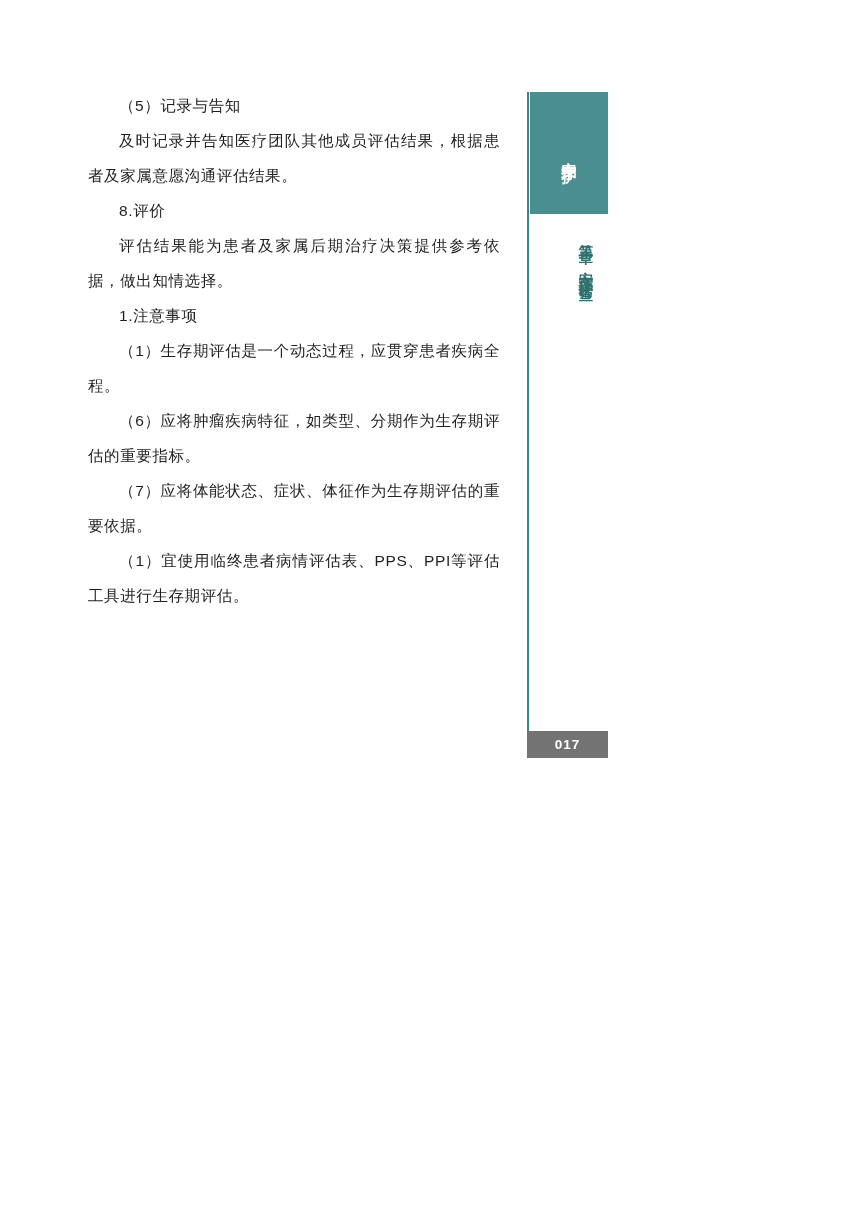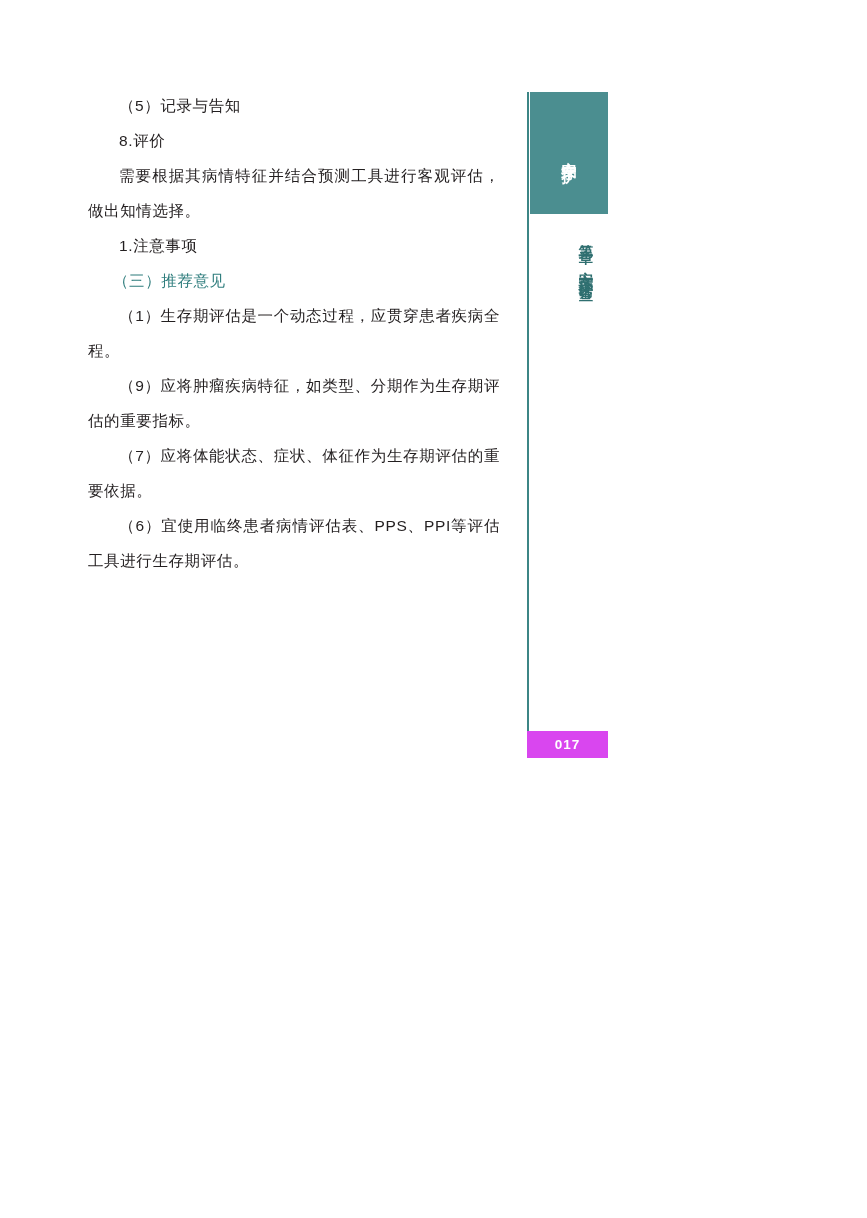--- a/index.html
+++ b/index.html
@@ -106,45 +106,45 @@
     line-height: 28px;
   }
 
   
   .page-num {
     position: absolute;
     left: 527px;
     top: 731px;
     width: 81px;
     height: 27px;
-    background: #d946ef;
+    background: #737373;
     color: #ffffff;
     font-size: 13.5px;
     font-weight: bold;
     letter-spacing: 1px;
     display: flex;
     align-items: center;
     justify-content: center;
   }
 </style>
 </head>
 <body>
 
 <div class="page">
 
   <div class="content">
     <p class="para indent">（5）记录与告知</p>
+    <p class="para indent">及时记录并告知医疗团队其他成员评估结果，根据患者及家属意愿沟通评估结果。</p>
     <p class="para indent">8.评价</p>
-    <p class="para indent">需要根据其病情特征并结合预测工具进行客观评估，做出知情选择。</p>
+    <p class="para indent">评估结果能为患者及家属后期治疗决策提供参考依据，做出知情选择。</p>
     <p class="para indent">1.注意事项</p>
-    <p class="heading-teal">（三）推荐意见</p>
     <p class="para indent">（1）生存期评估是一个动态过程，应贯穿患者疾病全程。</p>
-    <p class="para indent">（9）应将肿瘤疾病特征，如类型、分期作为生存期评估的重要指标。</p>
+    <p class="para indent">（6）应将肿瘤疾病特征，如类型、分期作为生存期评估的重要指标。</p>
     <p class="para indent">（7）应将体能状态、症状、体征作为生存期评估的重要依据。</p>
-    <p class="para indent">（6）宜使用临终患者病情评估表、PPS、PPI等评估工具进行生存期评估。</p>
+    <p class="para indent">（1）宜使用临终患者病情评估表、PPS、PPI等评估工具进行生存期评估。</p>
   </div>
 
   <div class="v-rule"></div>
 
   <div class="side-tab">
     <div class="side-tab-text">安宁疗护</div>
   </div>
 
   <div class="chapter-label">第二章 安宁疗护筛查</div>
 

